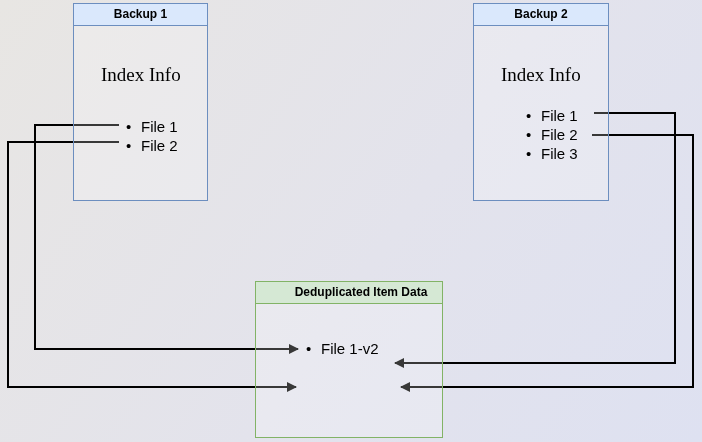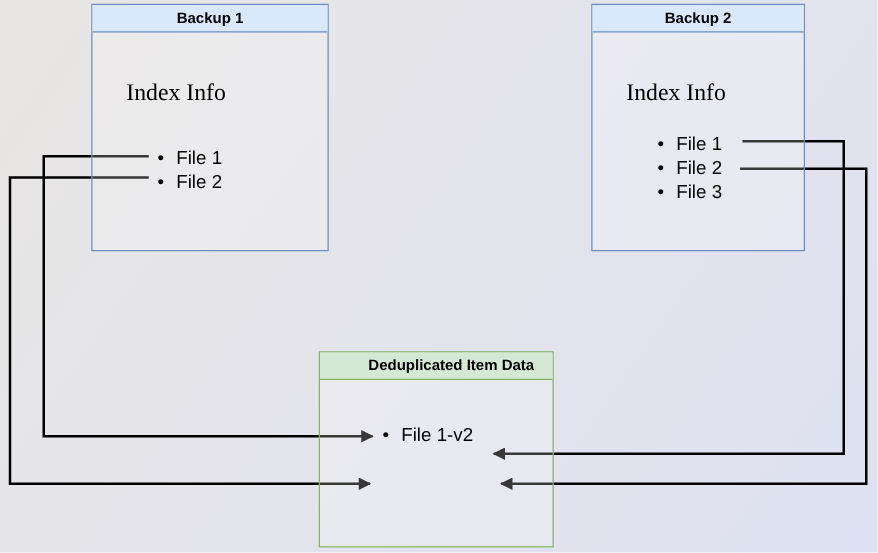--- a/index.html
+++ b/index.html
@@ -71,22 +71,22 @@
     line-height: 19px;
     color: var(--text);
     white-space: nowrap;
   }
   ul.file-list li::before {
     content: "\2022";
     position: absolute;
     left: 0;
   }
   
-  #backup1 { left: 73px;  top: 3px;   width: 190px; height: 198px; }
-  #backup2 { left: 473px; top: 3px;   width: 171px; height: 198px; }
+  #backup1 { left: 73px;  top: 3px;   width: 135px; height: 198px; }
+  #backup2 { left: 473px; top: 3px;   width: 136px; height: 198px; }
   #dedup   { left: 255px; top: 281px; width: 188px; height: 157px; }
   #backup1 ul.file-list { left: 52px; top: 113px; }
   #backup2 ul.file-list { left: 52px; top: 102px; }
   #dedup   ul.file-list { left: 50px; top: 57px;  }
 </style>
 </head>
 <body>
 
 <div class="canvas">
 

